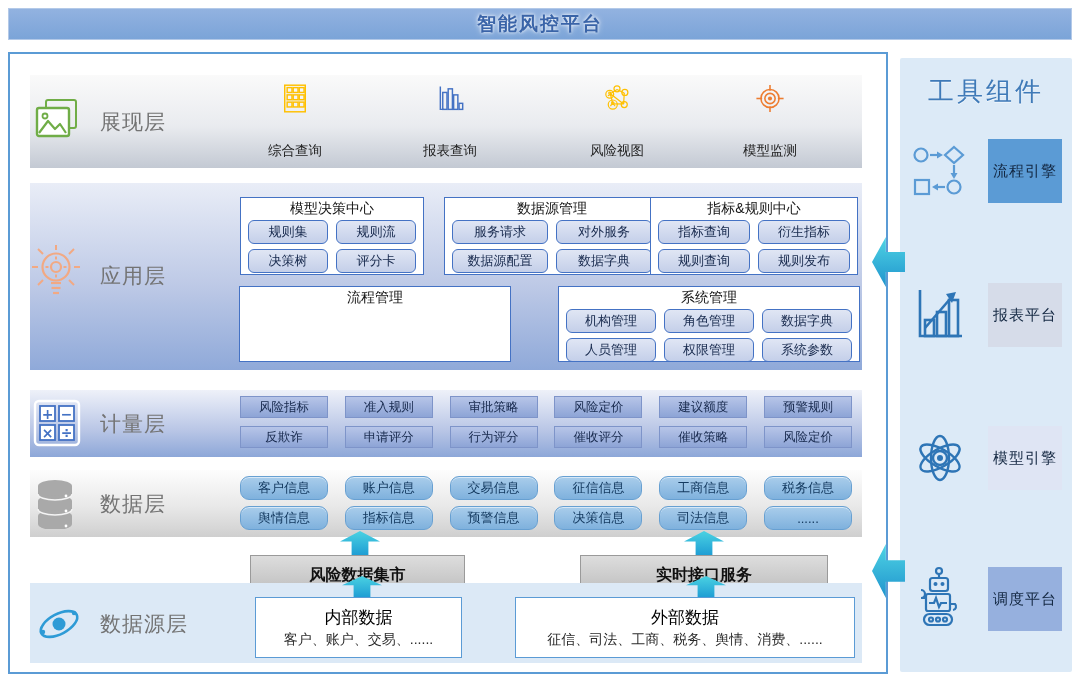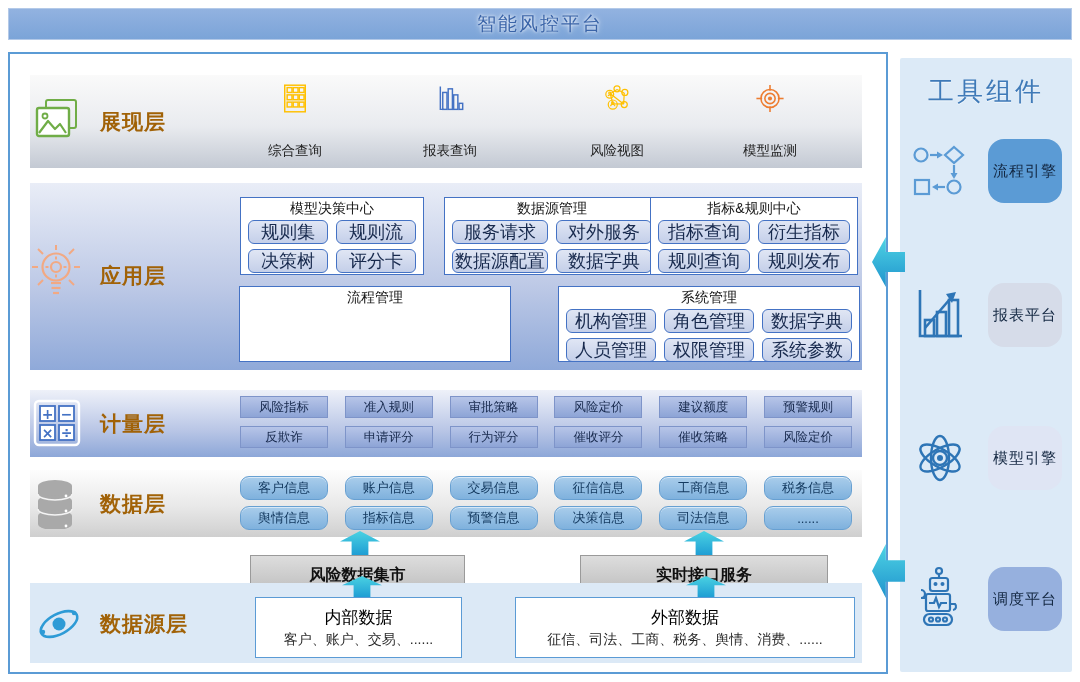--- a/index.html
+++ b/index.html
@@ -1,46 +1,46 @@
 <!DOCTYPE html>
 <html><head>
 <meta charset="utf-8">
 <style>
   html,body{margin:0;padding:0;background:#fff;}
   body{width:1080px;height:682px;position:relative;font-family:"Liberation Sans","DejaVu Sans",sans-serif;overflow:hidden;}
   .abs{position:absolute;}
 
   
   .banner{left:8px;top:8px;width:1062px;height:30px;background:linear-gradient(180deg,#92b2e0,#7ba4d8);border:1px solid #b3c9e8;display:flex;align-items:center;justify-content:center;}
-  .banner-title{font-size:19px;letter-spacing:2px;color:#3a64a8;font-weight:normal;text-shadow:0 0 3px rgba(255,255,255,.95),0 0 6px rgba(255,255,255,.7);}
+  .banner-title{font-size:19px;letter-spacing:2px;color:#3a64a8;font-weight:bold;text-shadow:0 0 3px rgba(255,255,255,.95),0 0 6px rgba(255,255,255,.7);}
 
   
   .main{left:8px;top:52px;width:876px;height:618px;background:#fff;border:2px solid #5b9bd5;}
 
   
   .band{position:absolute;left:30px;width:832px;}
   .band-present{top:75px;height:93px;background:linear-gradient(180deg,#fafafa 0%,#e9ebef 55%,#c3c9d3 100%);}
   .band-app{top:183px;height:187px;background:linear-gradient(180deg,#e9edf7 0%,#bdc9e6 55%,#8fa9d9 100%);}
   .band-metric{top:390px;height:67px;background:linear-gradient(180deg,#eef1f9 0%,#b9c6e6 60%,#8da7d8 100%);}
   .band-data{top:470px;height:67px;background:linear-gradient(180deg,#fdfdfd 0%,#e8e8e8 55%,#cfcfcf 100%);}
   .band-source{top:583px;height:80px;background:#dcE9f6;background:#dce9f6;}
 
-  .layer-label{position:absolute;left:100px;font-size:21px;color:#a16207;letter-spacing:1px;white-space:nowrap;font-weight:bold;}
+  .layer-label{position:absolute;left:100px;font-size:21px;color:#737373;letter-spacing:1px;white-space:nowrap;}
 
   
   .pitem{position:absolute;top:84px;width:110px;height:76px;display:flex;flex-direction:column;align-items:center;justify-content:space-between;gap:29px;}
   .pitem-label{font-size:13.5px;color:#222;}
 
   
   .grp{position:absolute;background:#fff;border:1.5px solid #4472c4;display:flex;flex-direction:column;box-sizing:border-box;}
   .grp-title{height:21px;line-height:21px;text-align:center;font-size:14px;color:#141414;}
   .grp-pills{flex:1;display:grid;gap:5px 8px;padding:1px 7px 6px;}
   .cols2{grid-template-columns:1fr 1fr;}
   .cols3{grid-template-columns:1fr 1fr 1fr;}
-  .app-pill{display:flex;align-items:center;justify-content:center;height:22px;background:linear-gradient(180deg,#e0e6f4,#c4cfe9);border:1px solid #4472c4;border-radius:6px;font-size:18px;color:#17294d;white-space:nowrap;overflow:hidden;font-family:Liberation Mono, monospace;}
+  .app-pill{display:flex;align-items:center;justify-content:center;height:22px;background:linear-gradient(180deg,#e0e6f4,#c4cfe9);border:1px solid #4472c4;border-radius:6px;font-size:13px;color:#17294d;white-space:nowrap;overflow:hidden;font-family:Liberation Mono, monospace;}
 
   
   .prow{position:absolute;left:240px;width:612px;display:flex;justify-content:space-between;}
   .metric-pill{flex:0 0 88px;height:22px;display:flex;align-items:center;justify-content:center;background:linear-gradient(180deg,#b7c5e8,#8da4d6);border:1px solid #7e94c9;font-size:12.5px;color:#17294d;box-sizing:border-box;}
   
   .data-pill{flex:0 0 88px;height:24px;display:flex;align-items:center;justify-content:center;background:linear-gradient(180deg,#a9cdeb,#7fb1dd);border:1px solid #67a0d2;border-radius:9px;font-size:13px;color:#143a60;box-sizing:border-box;box-shadow:inset 0 1px 0 rgba(255,255,255,.55);}
 
   
   .mart{position:absolute;top:555px;height:40px;background:linear-gradient(180deg,#dddddd,#bdbdbd);border:1px solid #9a9a9a;display:flex;align-items:center;justify-content:center;font-size:16px;font-weight:bold;color:#101010;box-sizing:border-box;}
 
@@ -50,21 +50,21 @@
   .srcbox-desc{font-size:14px;color:#2b2b2b;white-space:nowrap;}
 
   
   .uarrow{position:absolute;width:40px;background:linear-gradient(180deg,#4ad2e2 0%,#1f9ed4 100%);clip-path:polygon(50% 0,100% 44%,71% 44%,71% 100%,29% 100%,29% 44%,0 44%);z-index:5;}
   .larrow{position:absolute;width:33px;background:linear-gradient(180deg,#4fd4e4 0%,#1f93cd 100%);clip-path:polygon(0 50%,42% 0,42% 30%,100% 30%,100% 70%,42% 70%,42% 100%);z-index:7;}
 
   
   .toolbox{left:900px;top:58px;width:172px;height:614px;background:#dceaf7;border-radius:2px;}
   .toolbox-title{position:absolute;top:16px;left:0;width:100%;text-align:center;font-size:26px;letter-spacing:3px;color:#3f7ab8;text-shadow:0 1px 0 rgba(255,255,255,.6);}
   .trow{position:absolute;left:10px;width:152px;display:flex;align-items:center;justify-content:space-between;}
-  .tool-label{width:74px;height:64px;border-radius:16px;display:flex;align-items:center;justify-content:center;text-align:center;font-size:15px;line-height:1.3;color:#122640;letter-spacing:1px;}
+  .tool-label{width:74px;height:64px;border-radius:0;display:flex;align-items:center;justify-content:center;text-align:center;font-size:15px;line-height:1.3;color:#122640;letter-spacing:1px;}
   .t1{background:#5b9bd5;}
   .t2{background:#d6dce9;}
   .t3{background:#dfe5f4;}
   .t4{background:#96b0de;}
 </style>
 </head>
 <body>
 
 <div class="abs banner">
   <span class="banner-title">智能风控平台</span>

